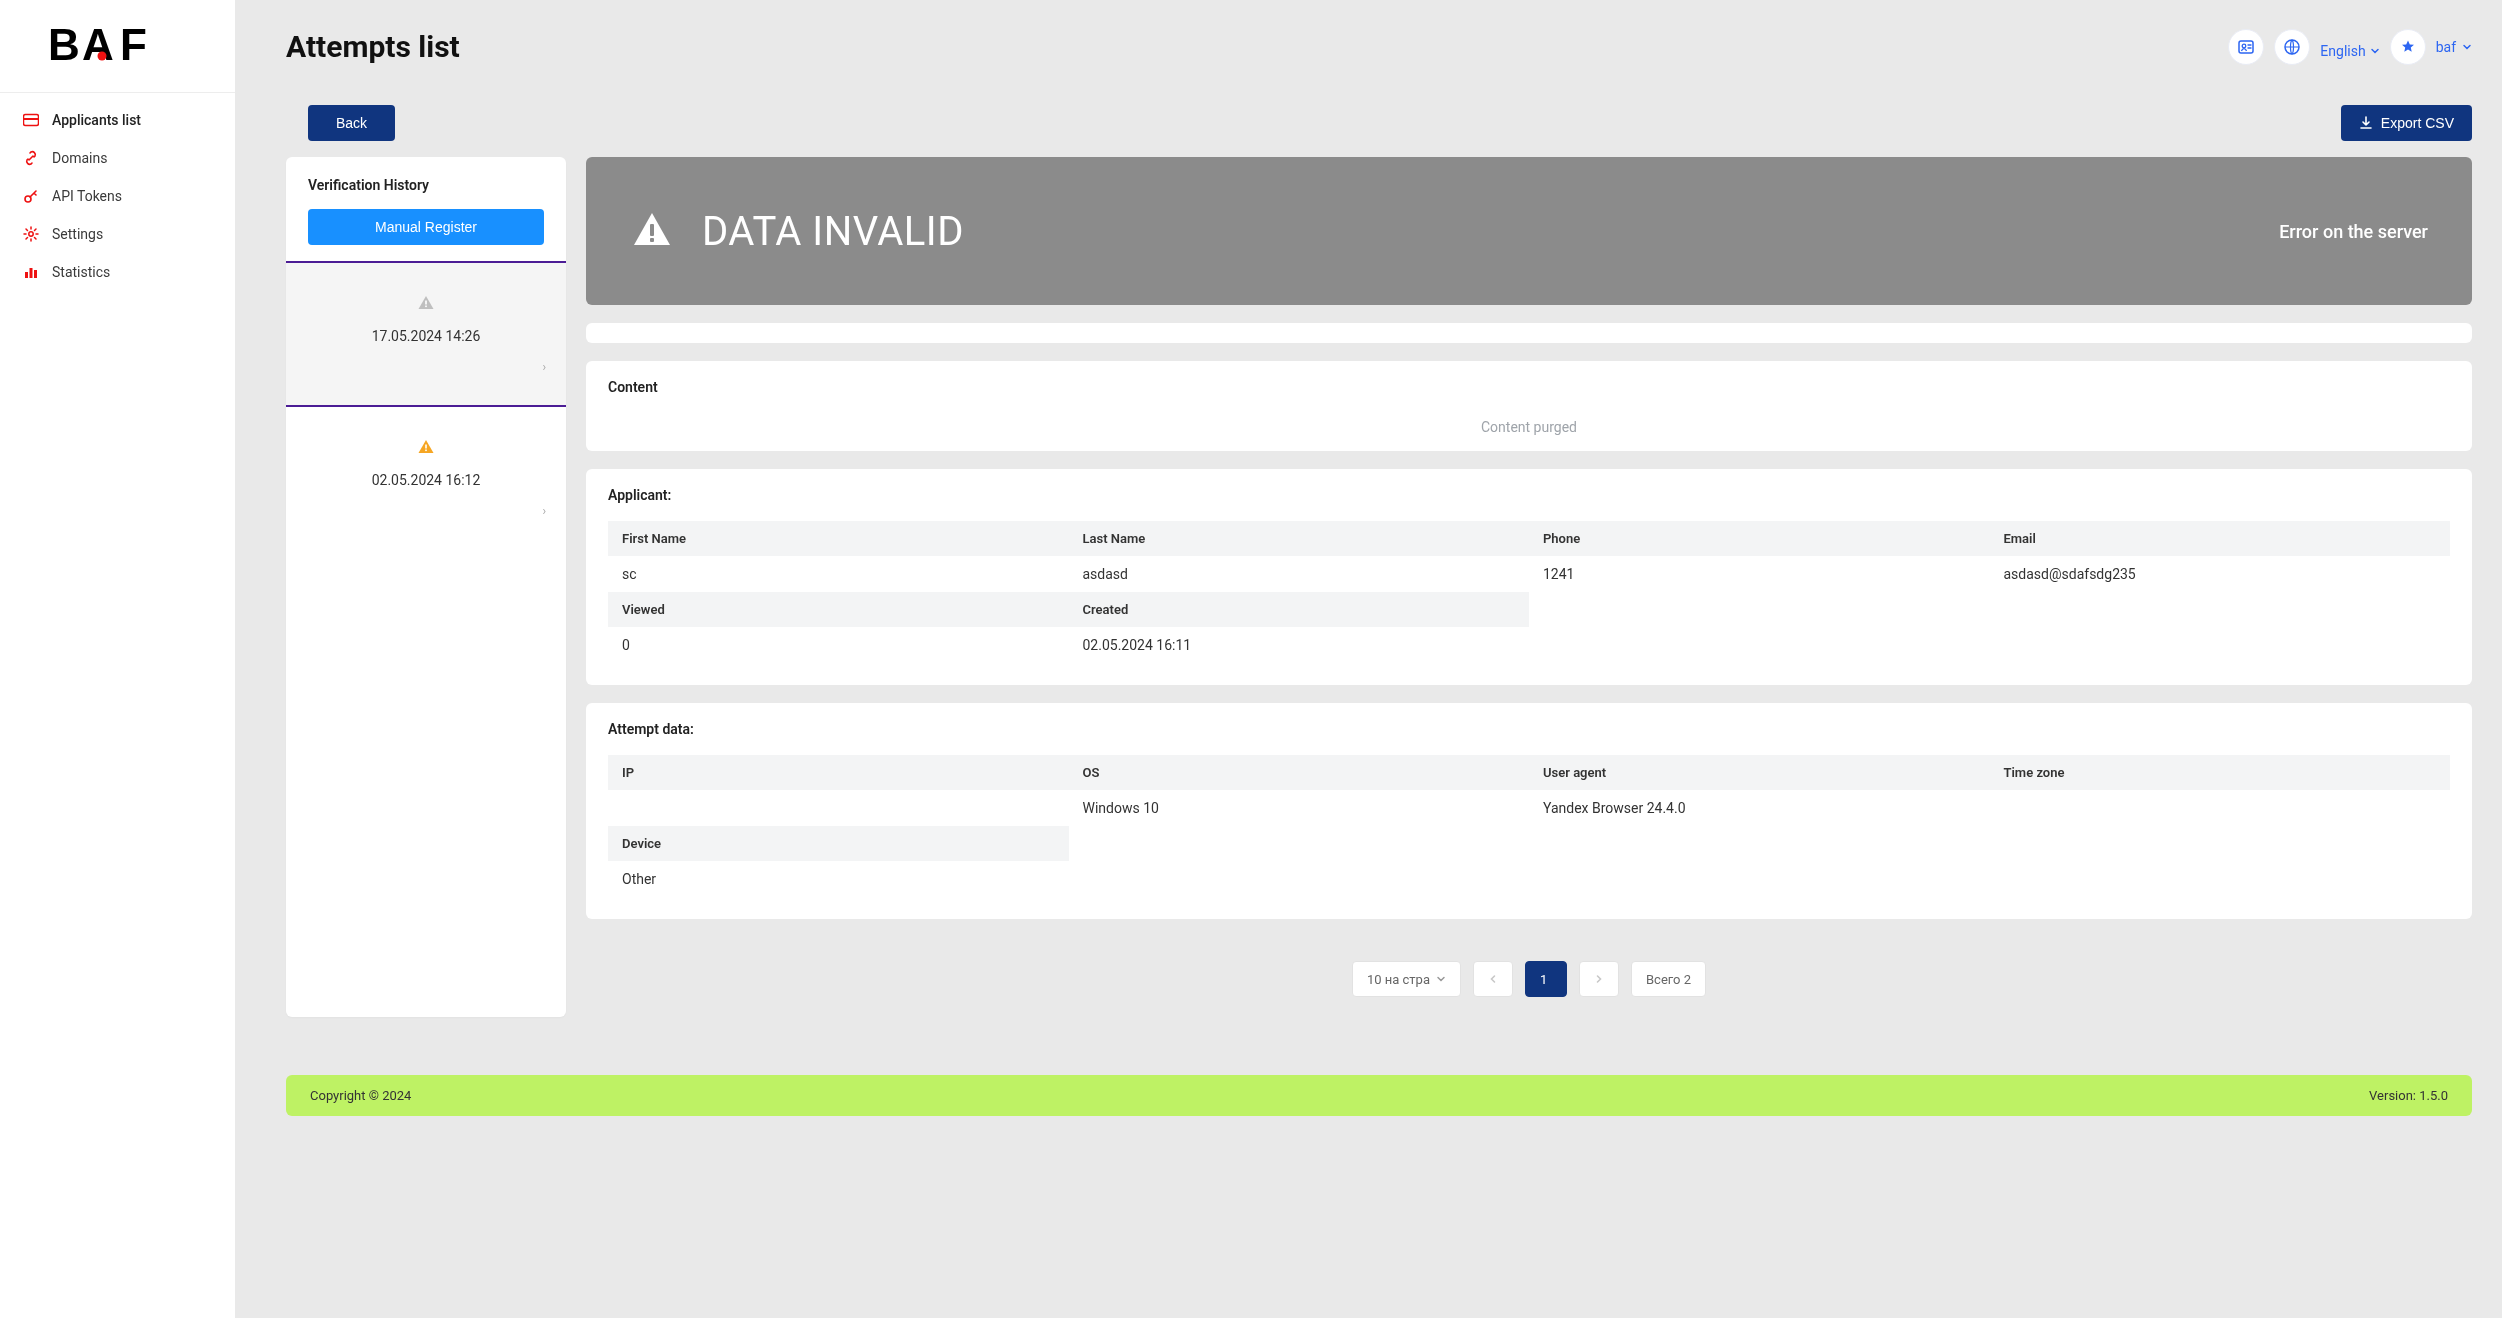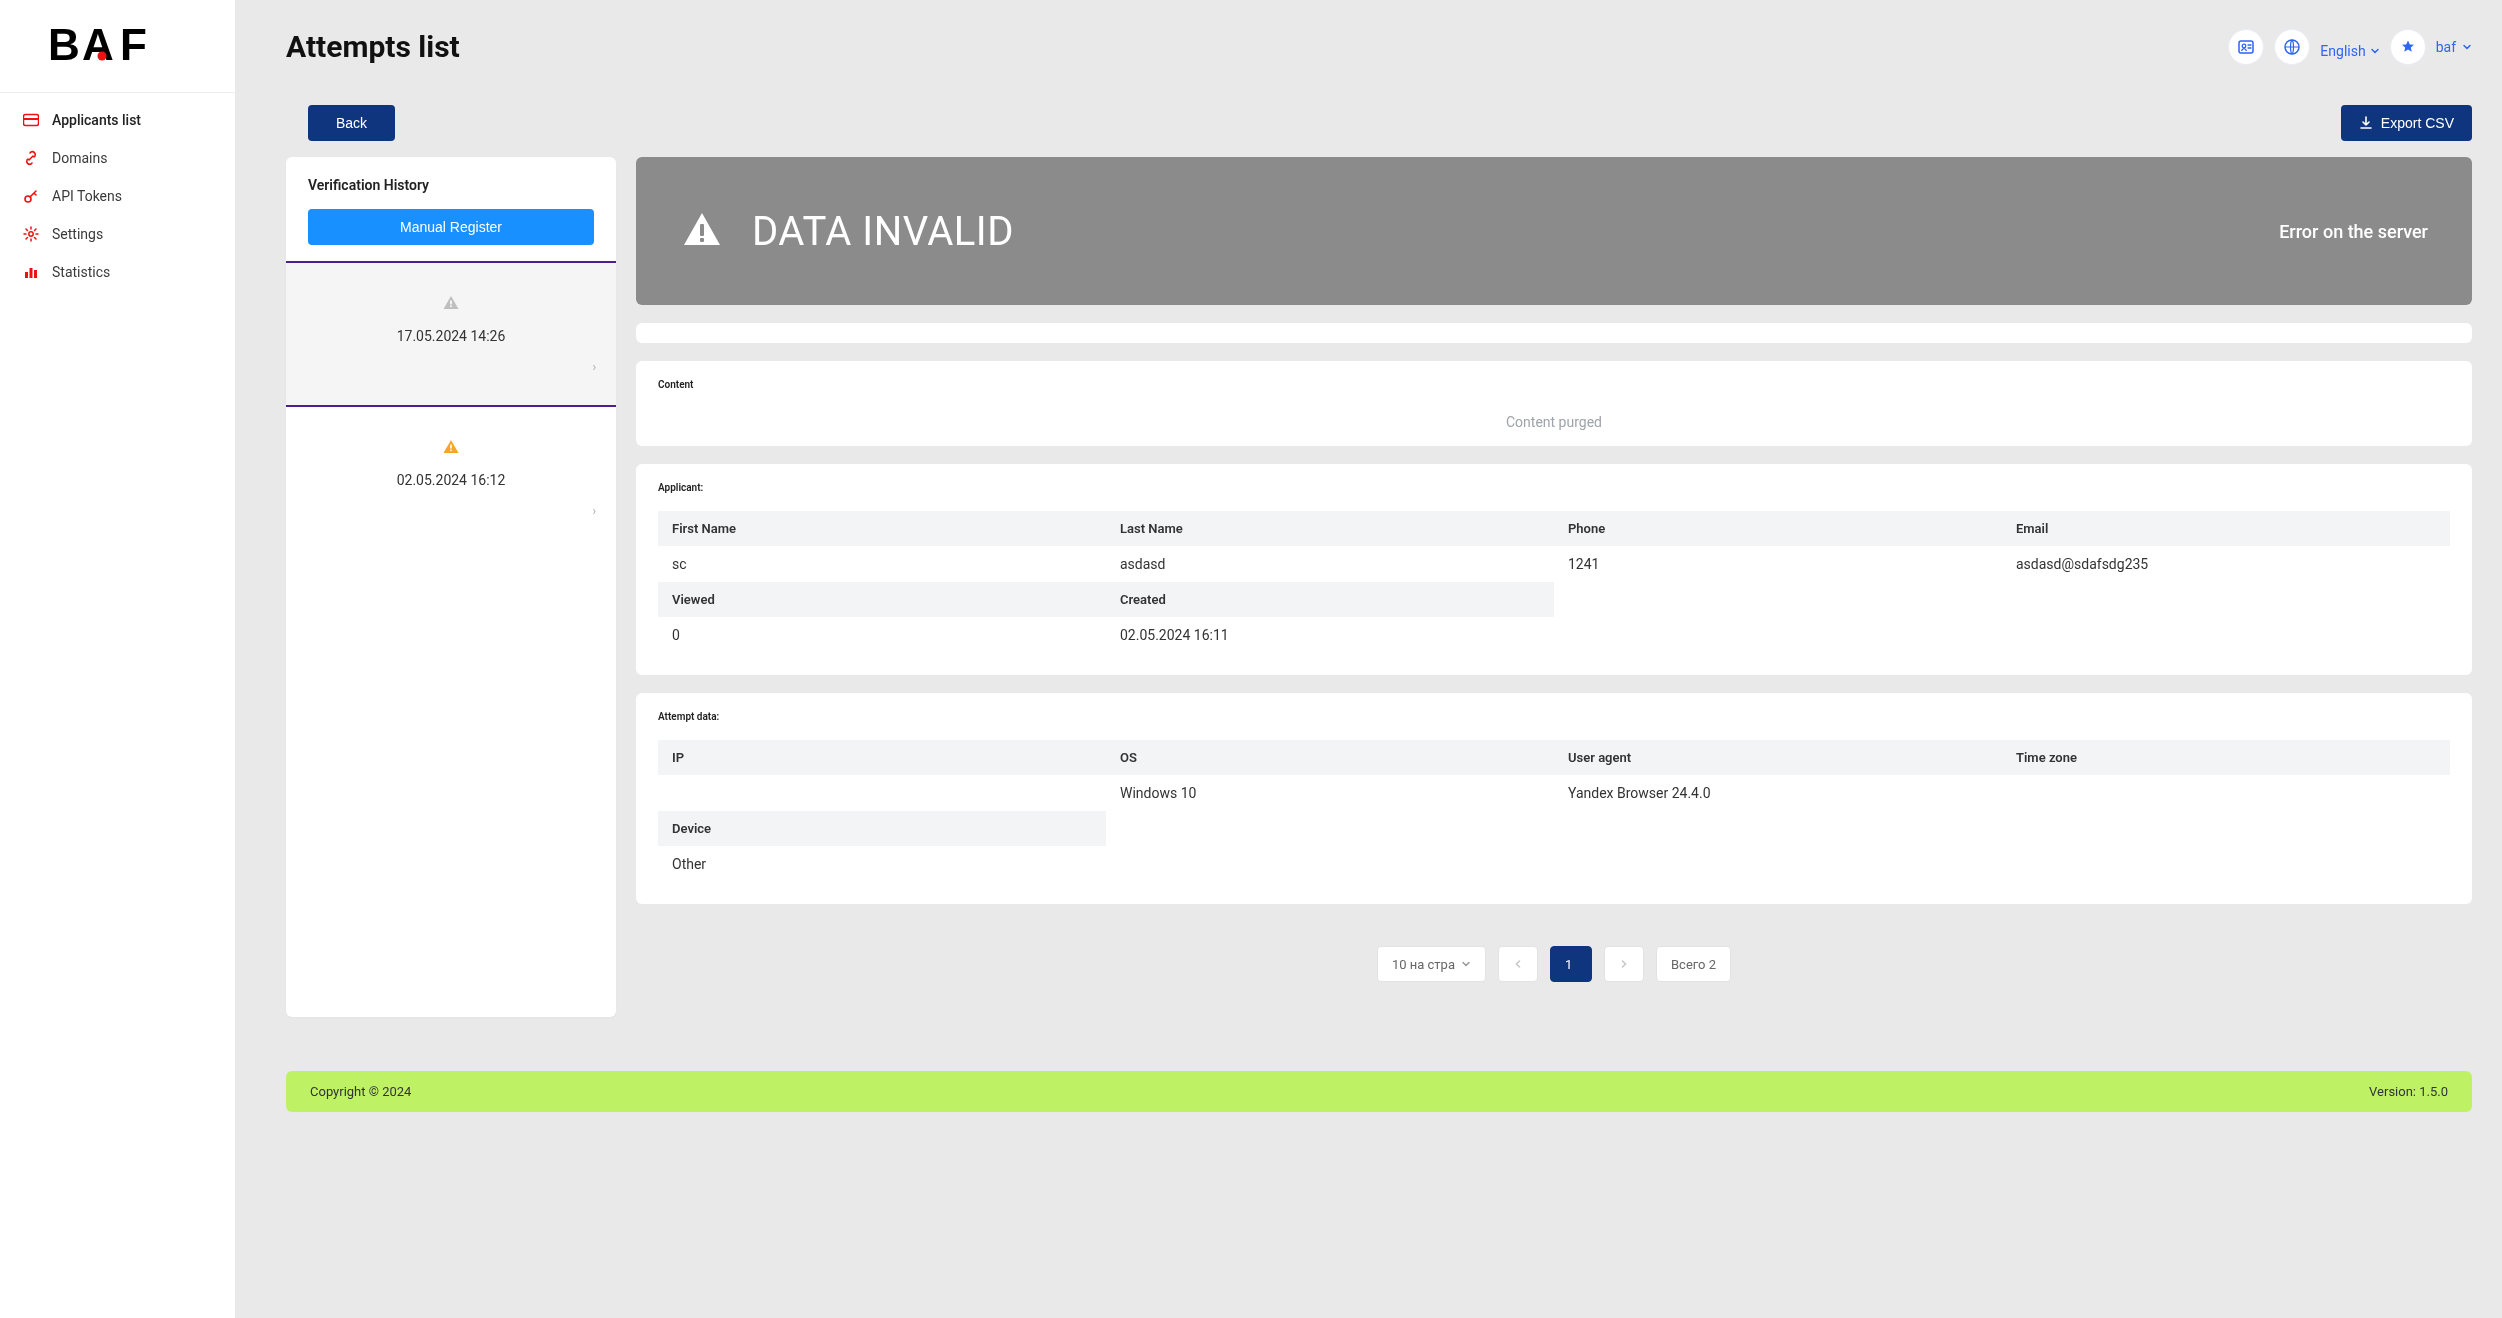--- a/index.html
+++ b/index.html
@@ -52,21 +52,21 @@
   .btn {
     display:inline-flex; align-items:center; justify-content:center; gap:8px;
     border:none; border-radius:4px; font-size:14px; font-weight:500; cursor:pointer;
     padding: 0 28px; height:36px;
   }
   .btn-primary-dark { background:#10357f; color:#fff; }
   .btn-export { background:#10357f; color:#fff; padding:0 18px; }
   .content-row { display:flex; gap:20px; padding: 0 30px 20px 50px; align-items:flex-start; }
   
   .history-card {
-    width: 330px; background:#fff; border-radius:6px; flex-shrink:0;
+    width: 280px; background:#fff; border-radius:6px; flex-shrink:0;
     box-shadow: 0 1px 2px rgba(0,0,0,0.03);
     display:flex; flex-direction:column;
     min-height: 860px;
   }
   .history-title { padding: 20px 22px 16px; font-weight:600; font-size:14px; }
   .manual-btn {
     margin: 0 22px 16px; height:36px; border-radius:4px; background:#1890ff; color:#fff;
     border:none; font-size:14px; font-weight:500; cursor:pointer;
   }
   .history-row {
@@ -81,21 +81,21 @@
   .banner {
     background:#8b8b8b; color:#fff; border-radius:6px;
     display:flex; align-items:center; justify-content:space-between;
     padding: 40px 44px; min-height: 148px;
   }
   .banner-left { display:flex; align-items:center; gap:28px; }
   .banner-title { font-size:40px; font-weight:400; letter-spacing:0.5px; }
   .banner-sub { font-size:18px; font-weight:500; }
   .placeholder-card { background:#fff; border-radius:6px; height:20px; }
   .panel { background:#fff; border-radius:6px; }
-  .panel-title { padding: 18px 22px; font-weight:600; font-size:10px; }
+  .panel-title { padding: 18px 22px; font-weight:600; font-size:14px; }
   .panel-body { padding: 0 22px 22px; }
   .content-purged { text-align:center; color:#9fa4aa; font-size:14px; padding: 6px 0 16px; }
   .grid-row { display:grid; grid-template-columns: 1fr 1fr 1fr 1fr; } 
   .gh { background:#f3f4f5; font-size:13px; font-weight:600; color:#333; padding:10px 14px; }
   .gv { font-size:14px; color:#333; padding:10px 14px; }
   
   .pager { display:flex; justify-content:center; gap:12px; padding: 24px 0; align-items:center; }
   .pager-box {
     height:36px; min-width:40px; border:1px solid #e2e2e2; border-radius:4px; background:#fff;
     display:inline-flex; align-items:center; font-size:13px; color:#666;

